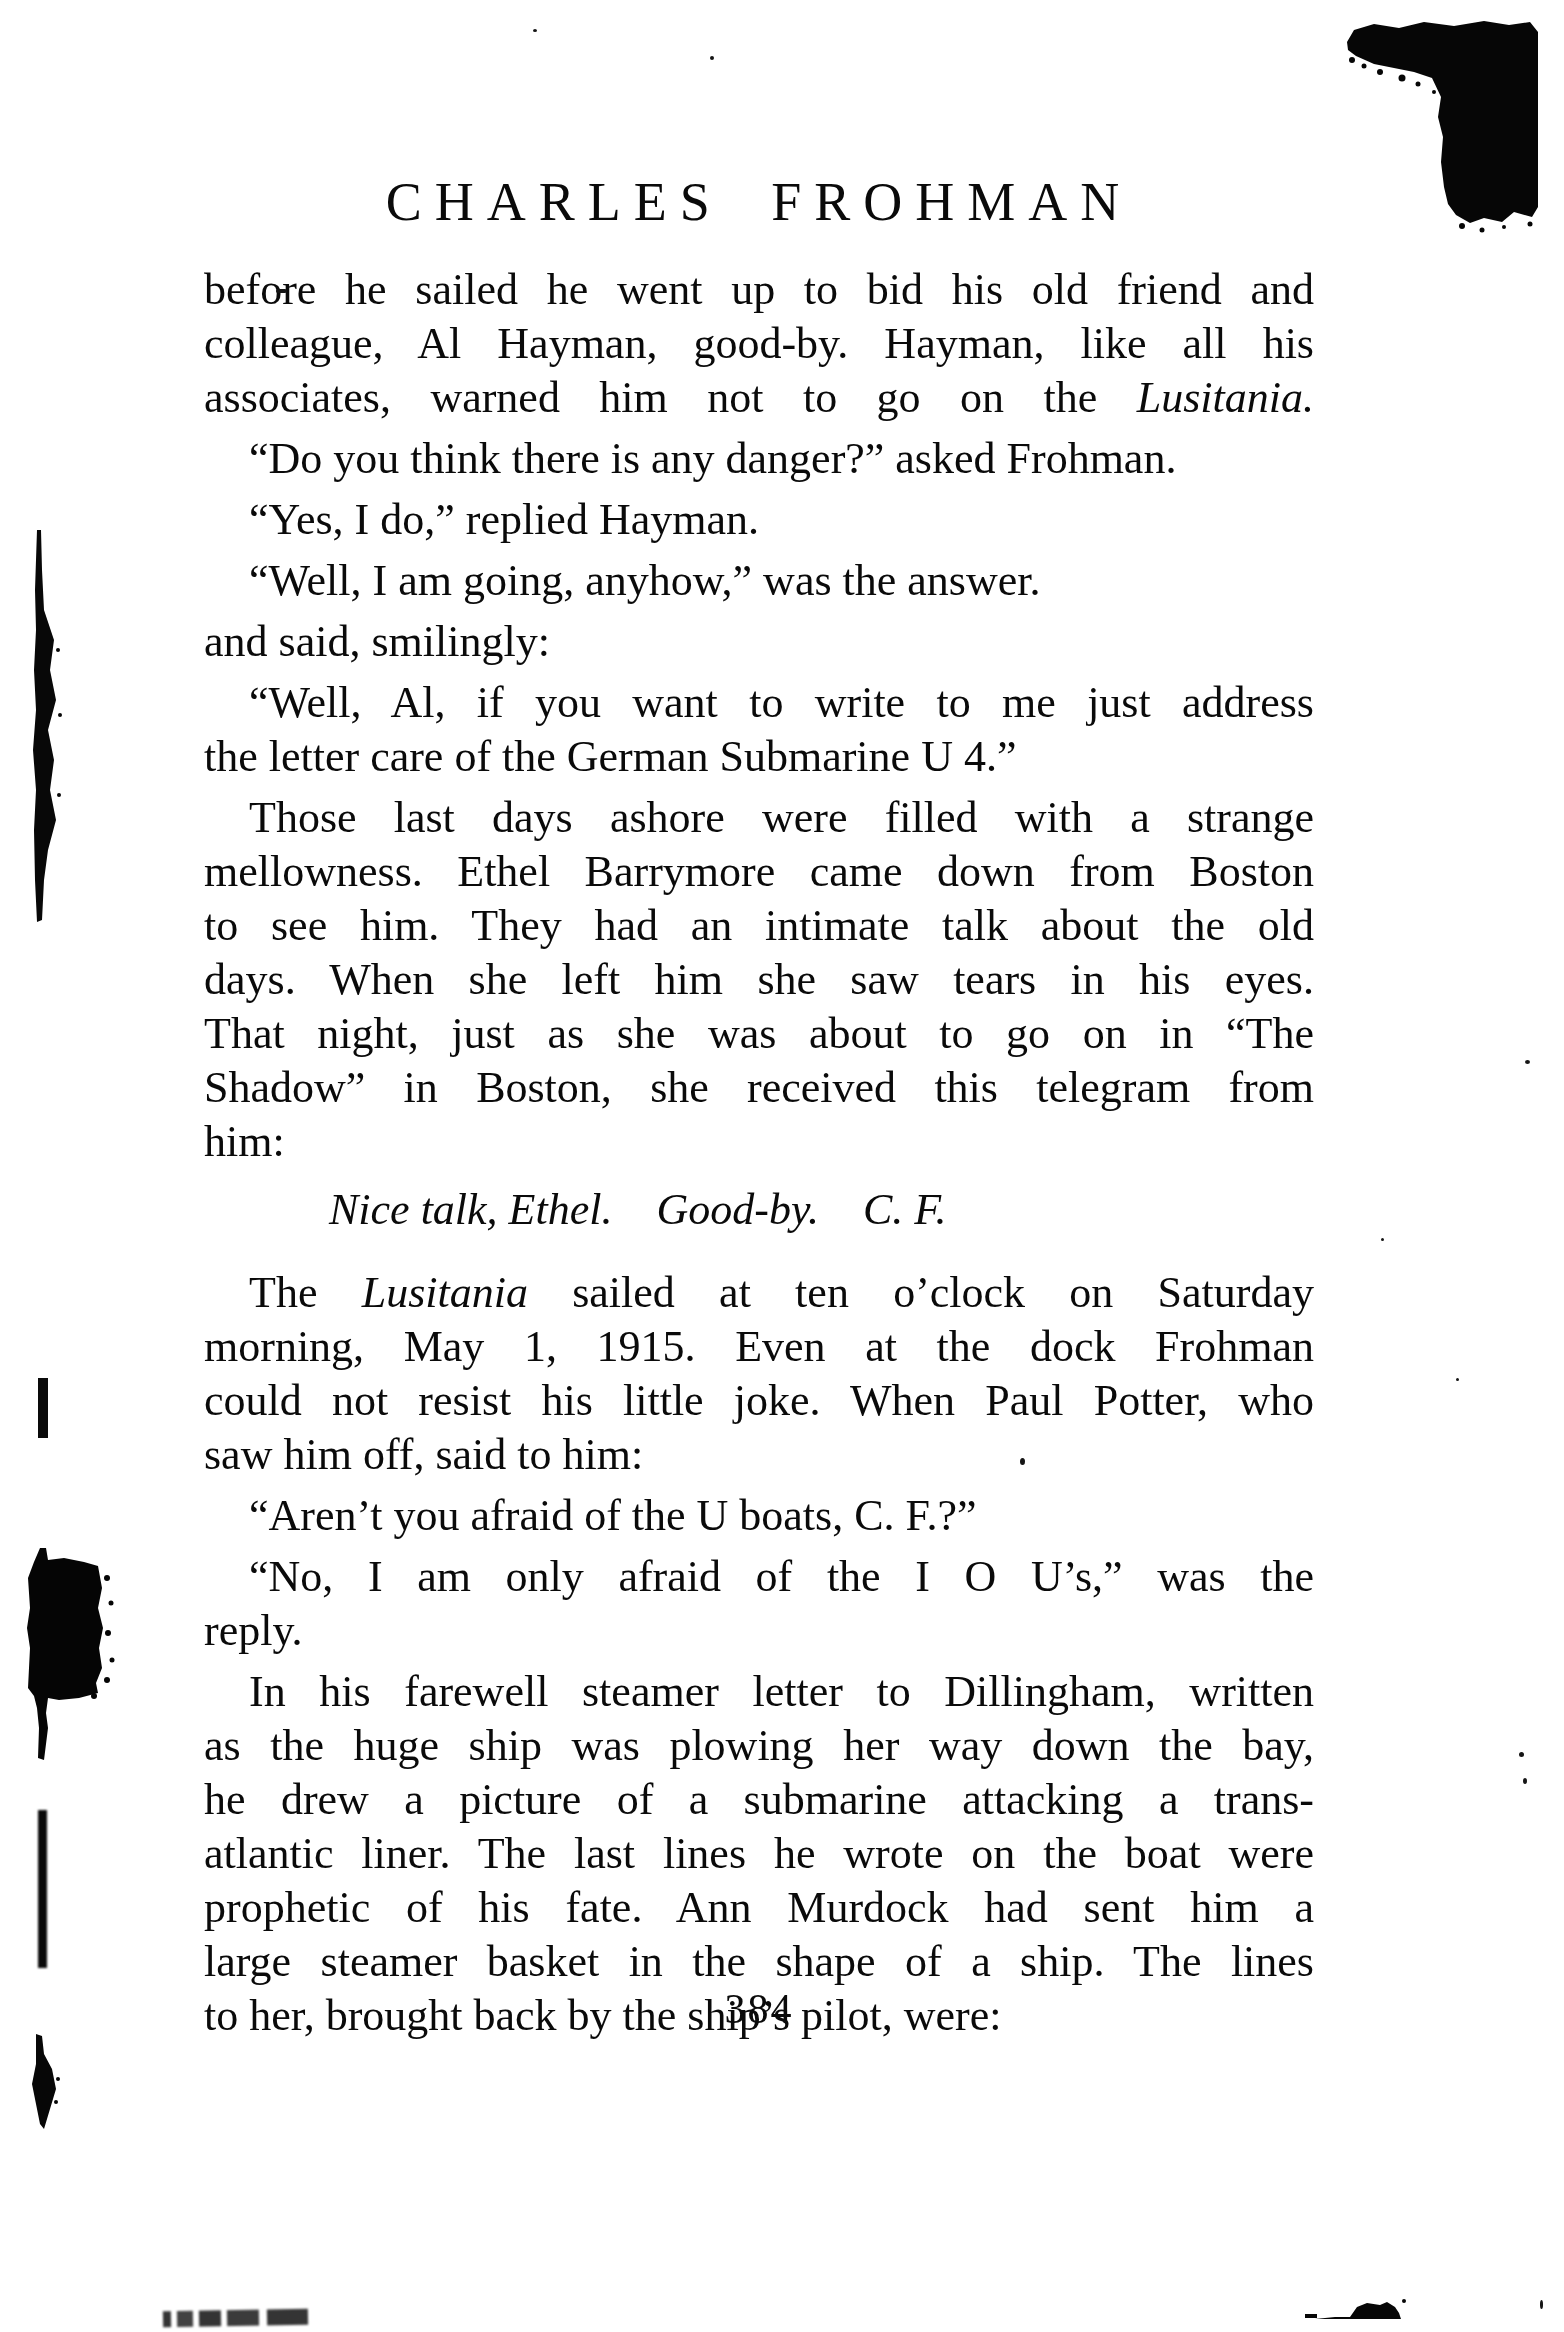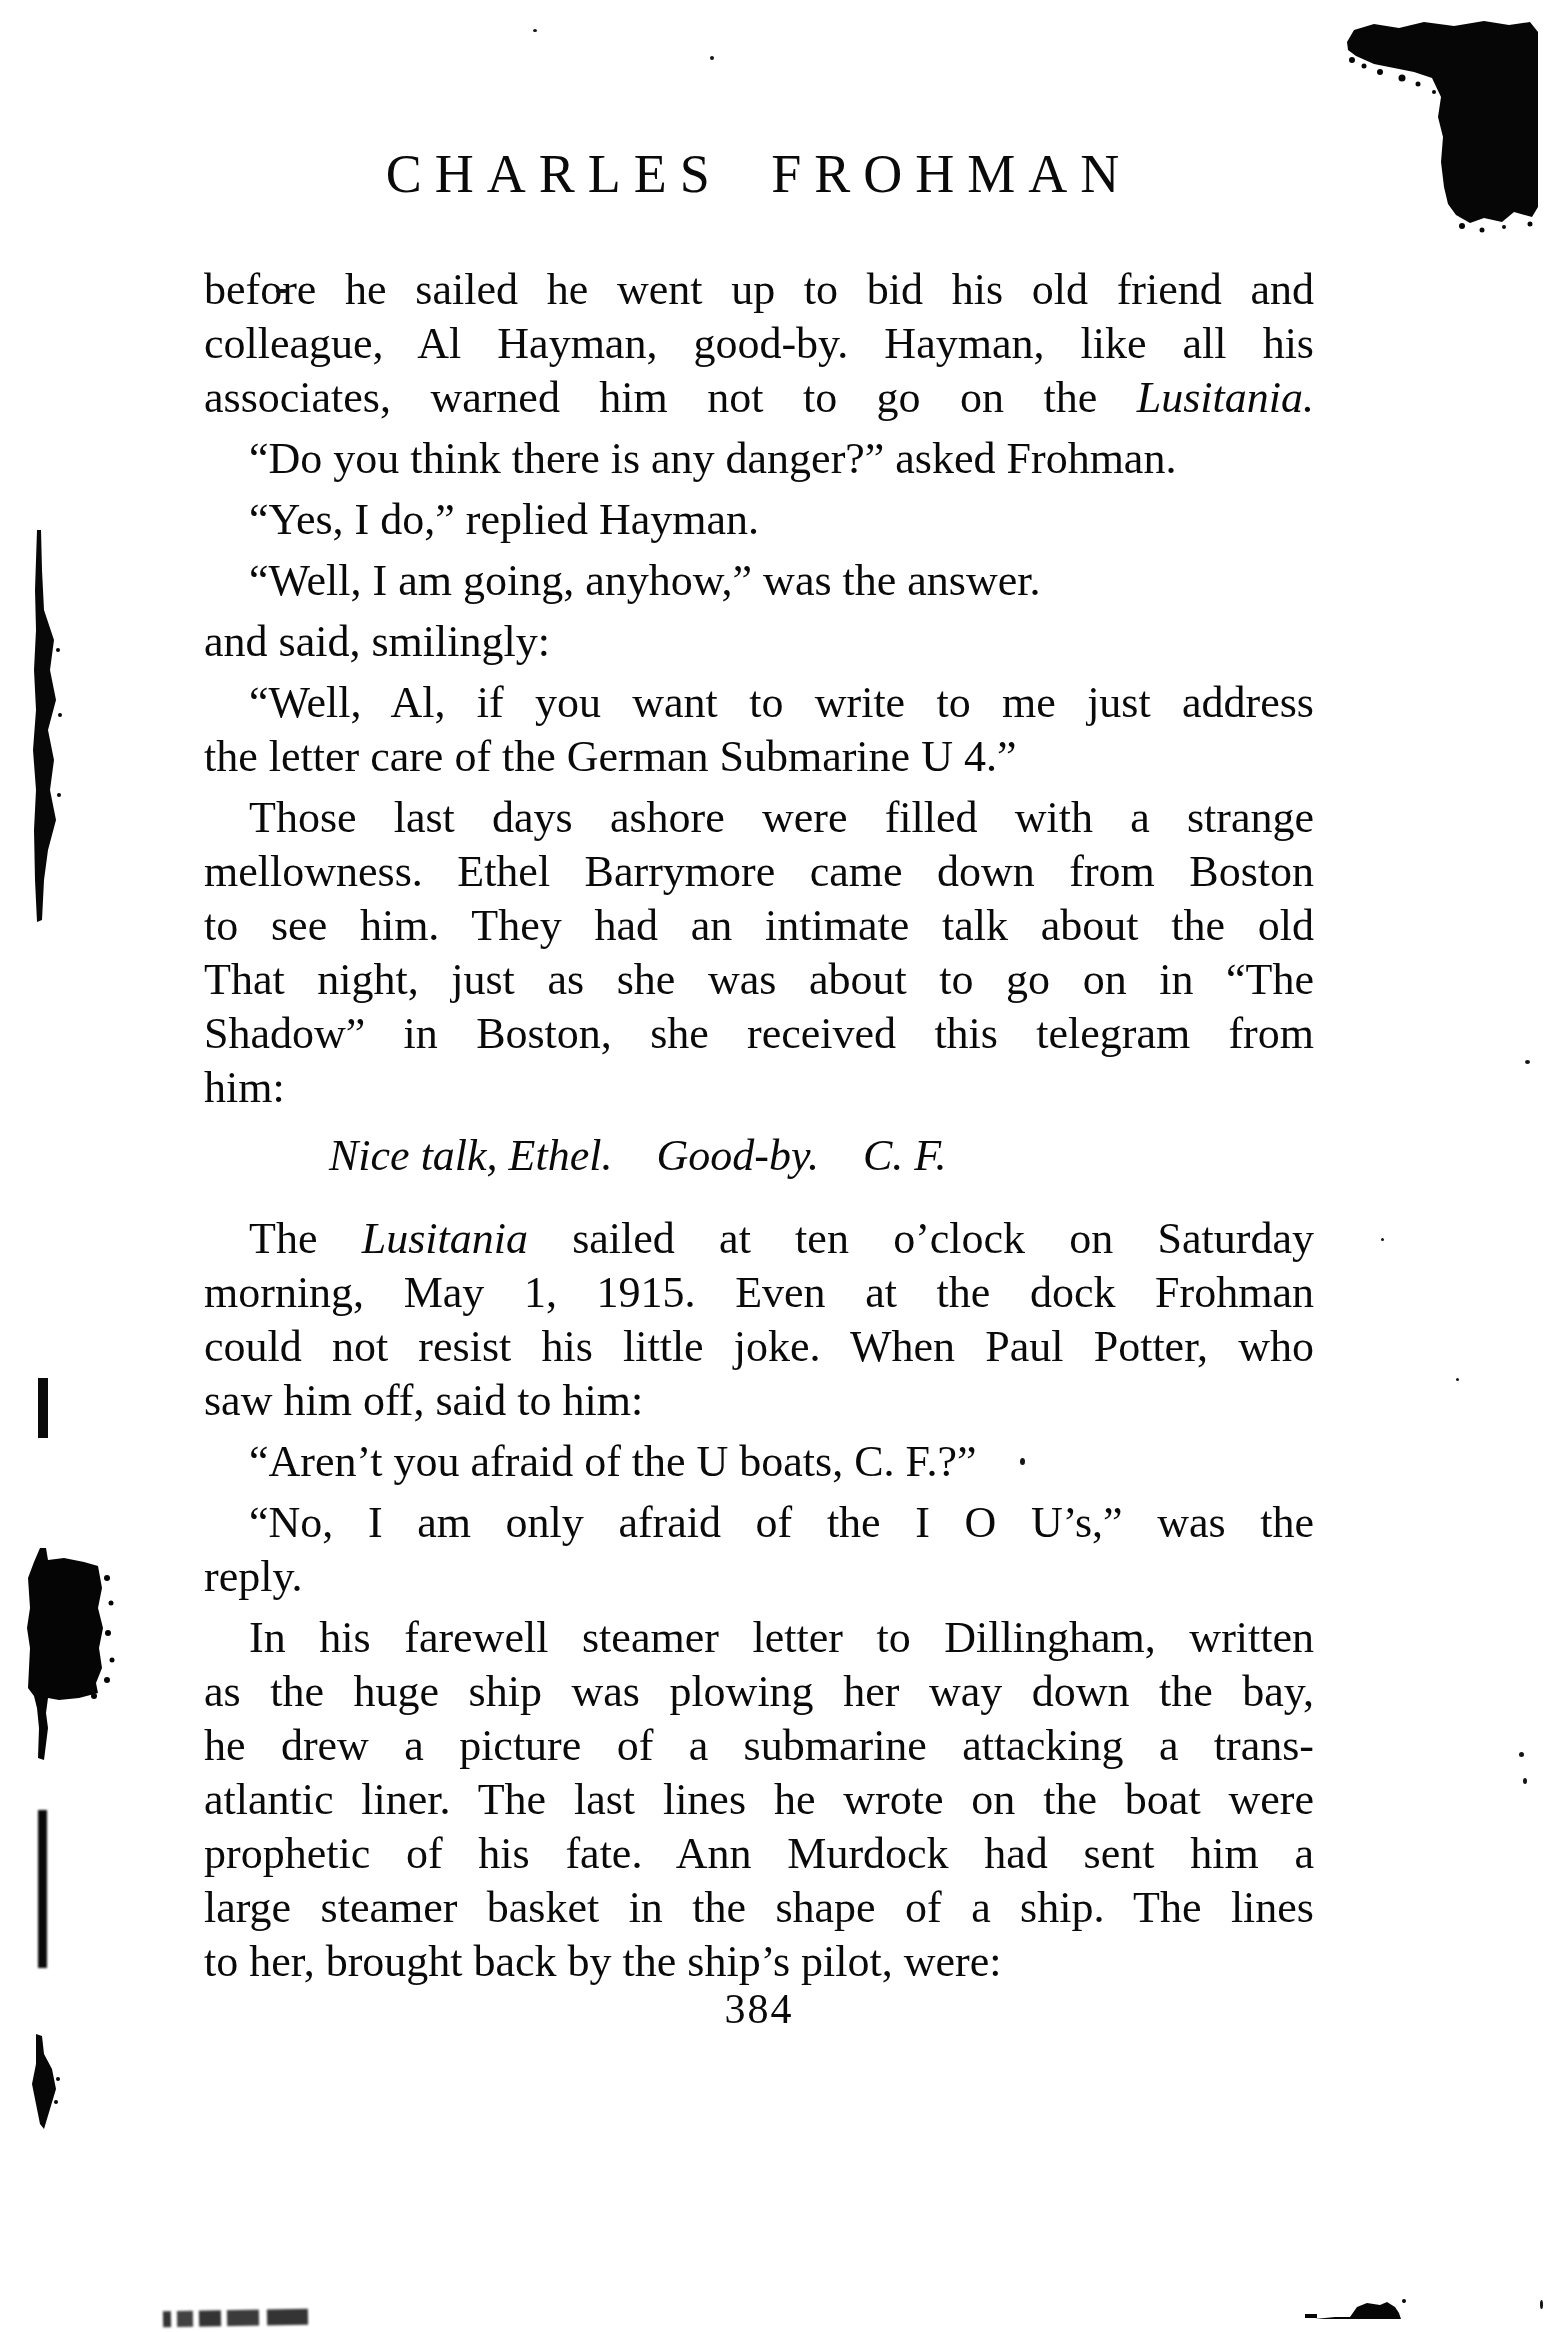--- a/index.html
+++ b/index.html
@@ -8,21 +8,21 @@
     width: 1564px;
     height: 2332px;
     background: #ffffff;
     overflow: hidden;
     font-family: "Liberation Serif", serif;
     color: #0a0a0a;
   }
   .heading {
     position: absolute;
     left: 197px;
-    top: 144px;
+    top: 172px;
     width: 1124px;
     text-align: center;
     font-size: 54px;
     line-height: 60px;
     letter-spacing: 13px;
     word-spacing: 22px;
     white-space: nowrap;
   }
   .text-block {
     position: absolute;
@@ -96,20 +96,21 @@
         <div class="line"><span>and said, smilingly:</span></div>
       </div>
       <div class="paragraph">
         <div class="line just ind"><span>“Well, Al, if you want to write to me just address</span></div>
         <div class="line"><span>the letter care of the German Submarine U 4.”</span></div>
       </div>
       <div class="paragraph">
         <div class="line just ind"><span>Those last days ashore were filled with a strange</span></div>
         <div class="line just"><span>mellowness. Ethel Barrymore came down from Boston</span></div>
         <div class="line just"><span>to see him. They had an intimate talk about the old</span></div>
+        <div class="line just"><span>days. When she left him she saw tears in his eyes.</span></div>
         <div class="line just"><span>That night, just as she was about to go on in “The</span></div>
         <div class="line just"><span>Shadow” in Boston, she received this telegram from</span></div>
         <div class="line"><span>him:</span></div>
       </div>
       <div class="paragraph telegram">
         <div class="line"><em>Nice talk, Ethel. Good-by. C. F.</em></div>
       </div>
       <div class="paragraph">
         <div class="line just ind"><span>The </span><em>Lusitania</em><span> sailed at ten o’clock on Saturday</span></div>
         <div class="line just"><span>morning, May 1, 1915. Even at the dock Frohman</span></div>

